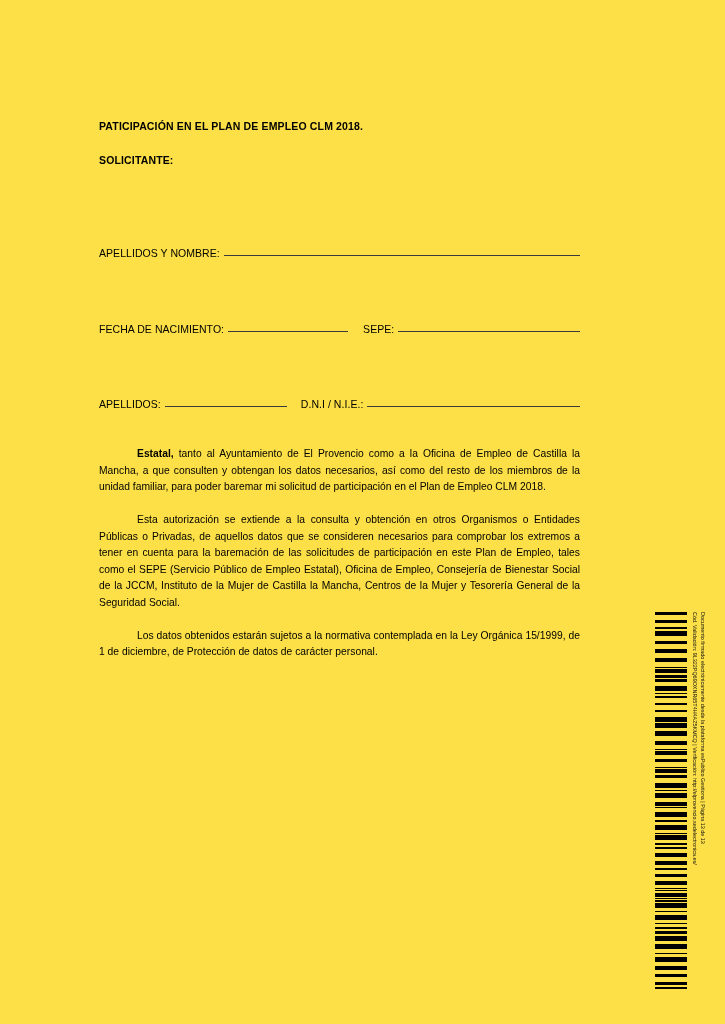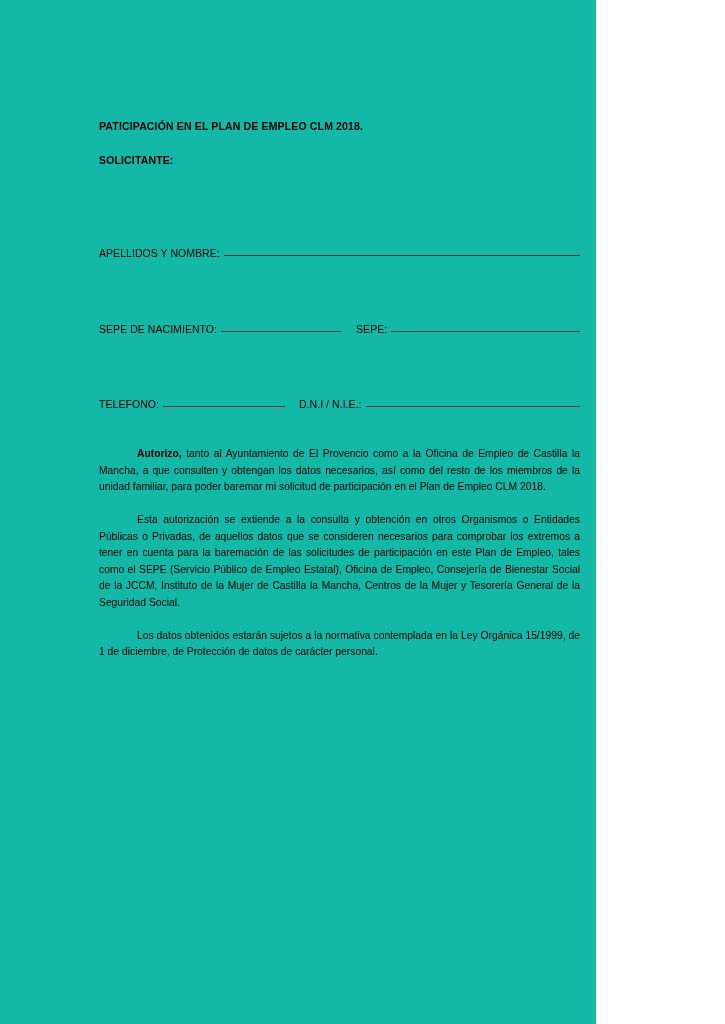--- a/index.html
+++ b/index.html
@@ -7,23 +7,23 @@
     margin: 0;
     padding: 0;
     background: #ffffff;
   }
   body {
     font-family: "Liberation Sans", sans-serif;
     color: #000000;
   }
   #page {
     position: relative;
-    width: 596px;
+    width: 725px;
     height: 1024px;
-    background: #14b8a6;
+    background: #fde047;
     overflow: hidden;
     box-sizing: border-box;
   }
 
   
   #content {
     position: absolute;
     left: 99px;
     top: 120px;
     width: 481px;
@@ -151,38 +151,38 @@
     <h1 class="doc-title">PATICIPACIÓN EN EL PLAN DE EMPLEO CLM 2018.</h1>
 
     <div class="section-label">SOLICITANTE:</div>
 
     <div class="field-row">
       <span class="field-label">APELLIDOS Y NOMBRE:</span>
       <span class="field-rule rule-grow"></span>
     </div>
 
     <div class="field-row">
-      <span class="field-label">SEPE DE NACIMIENTO:</span>
+      <span class="field-label">FECHA DE NACIMIENTO:</span>
       <span class="field-rule rule-fixed-date"></span>
       <span class="field-label-inline">SEPE:</span>
       <span class="field-rule rule-fixed-edad"></span>
     </div>
 
 
 
     <div class="field-row">
-      <span class="field-label">TELEFONO:</span>
+      <span class="field-label">APELLIDOS:</span>
       <span class="field-rule rule-fixed-tel"></span>
       <span class="field-label-inline-dni">D.N.I / N.I.E.:</span>
       <span class="field-rule rule-fixed-dni"></span>
     </div>
 
     <div class="body-block">
 
-      <p class="body-par"><span class="bold">Autorizo,</span><span> tanto al Ayuntamiento de El Provencio como a la Oficina de Empleo de Castilla la Mancha, a que consulten y obtengan los datos necesarios, así como del resto de los miembros de la unidad familiar, para poder baremar mi solicitud de participación en el Plan de Empleo CLM 2018.</span></p>
+      <p class="body-par"><span class="bold">Estatal,</span><span> tanto al Ayuntamiento de El Provencio como a la Oficina de Empleo de Castilla la Mancha, a que consulten y obtengan los datos necesarios, así como del resto de los miembros de la unidad familiar, para poder baremar mi solicitud de participación en el Plan de Empleo CLM 2018.</span></p>
 
       <p class="body-par">Esta autorización se extiende a la consulta y obtención en otros Organismos o Entidades Públicas o Privadas, de aquellos datos que se consideren necesarios para comprobar los extremos a tener en cuenta para la baremación de las solicitudes de participación en este Plan de Empleo, tales como el SEPE (Servicio Público de Empleo Estatal), Oficina de Empleo, Consejería de Bienestar Social de la JCCM, Instituto de la Mujer de Castilla la Mancha, Centros de la Mujer y Tesorería General de la Seguridad Social.</p>
 
       <p class="body-par">Los datos obtenidos estarán sujetos a la normativa contemplada en la Ley Orgánica 15/1999, de 1 de diciembre, de Protección de datos de carácter personal.</p>
     </div>
 
 
   </div>
 
   <div id="stamp">

